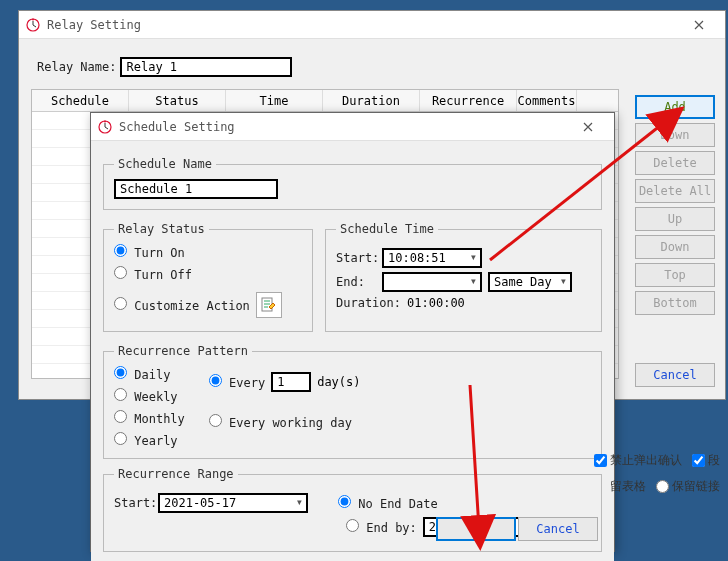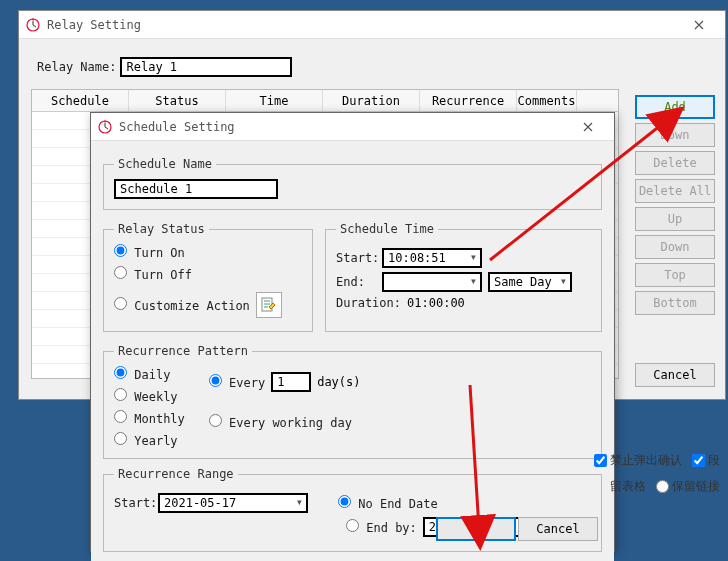--- a/index.html
+++ b/index.html
@@ -68,21 +68,21 @@
 .table-row { display: flex; height: 18px; border-bottom: 1px solid #eee; }
 .col-schedule{width:97px}.col-status{width:97px}.col-time{width:97px}
 .col-duration{width:97px}.col-recurrence{width:97px}.col-comments{width:60px}
 .side-btns {
   position: absolute; right: 10px; top: 84px;
   display: flex; flex-direction: column; gap: 4px;
 }
 .side-btns button, .dlg-btn {
   width: 80px; height: 24px;
   background: #e9e9e9; border: 1px solid #adadad;
-  font: inherit; color: #000000;
+  font: inherit; color: #1d4ed8;
 }
 .side-btns button.disabled { color: #a0a0a0; }
 .side-btns button.primary { border: 2px solid #0078d7; color: #4d7c0f; background: #e5f1fb; }
 .cancel-row { position: absolute; right: 10px; bottom: 12px; }
 
 
 #schedule-dlg {
   left: 90px; top: 112px; width: 525px; height: 440px;
   background: #f0f0f0; border: 1px solid #666;
   box-shadow: 2px 2px 10px rgba(0,0,0,.3);

